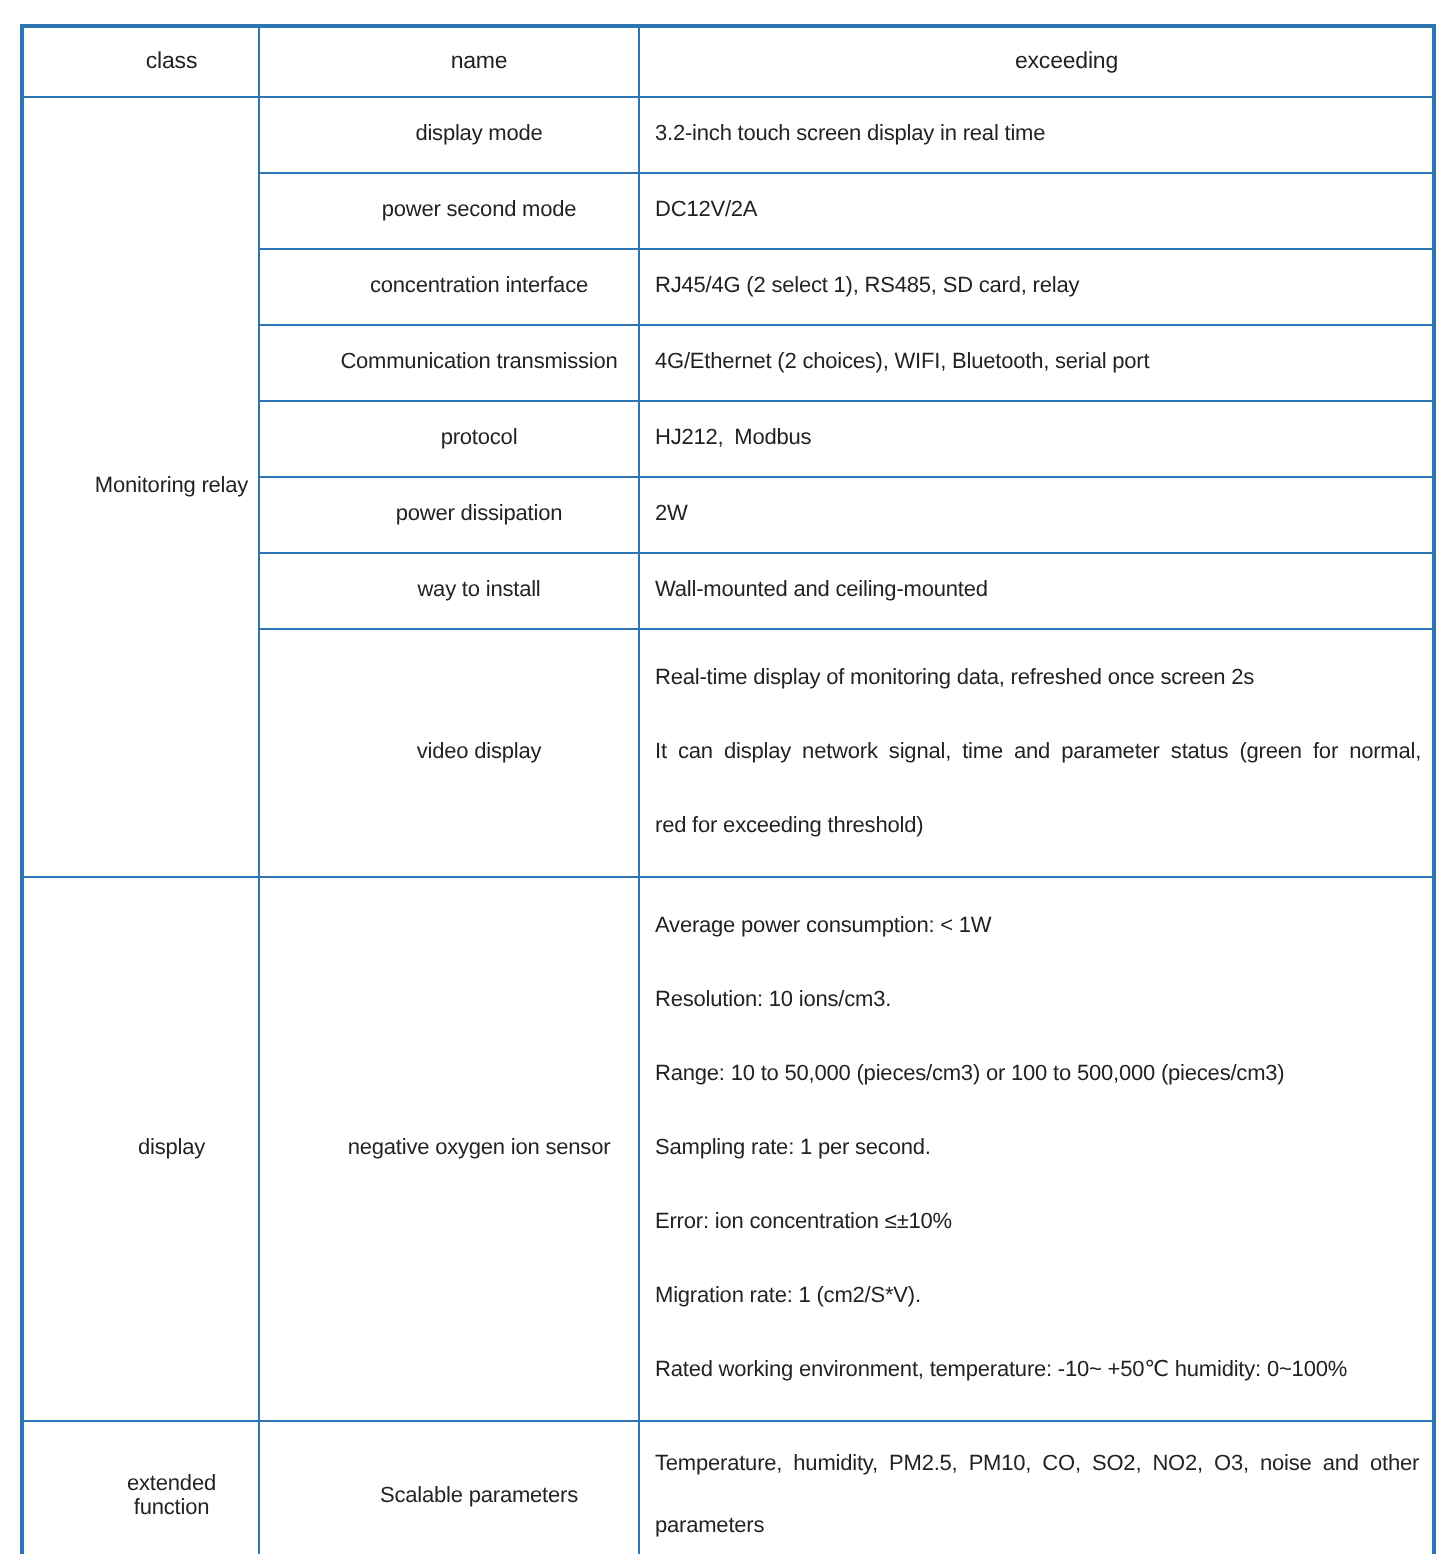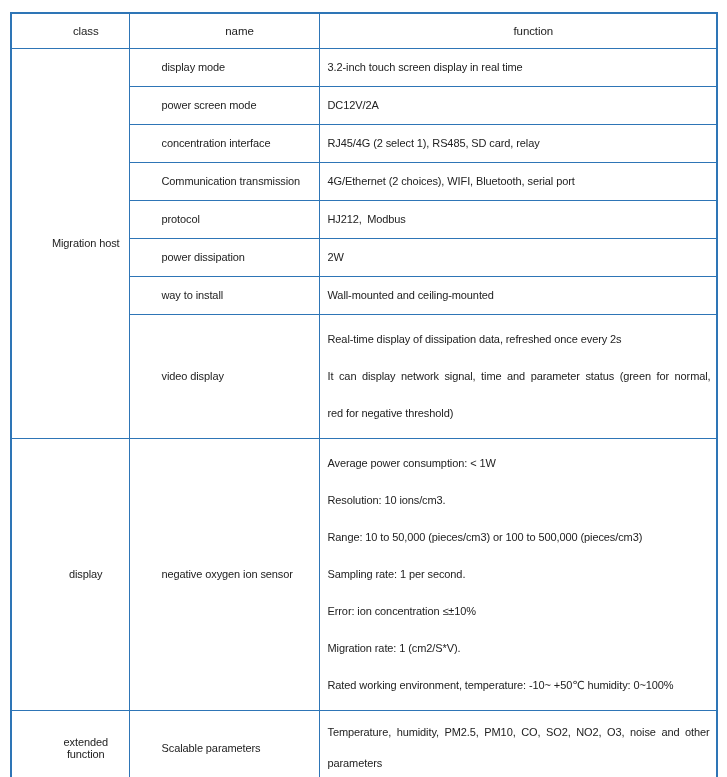--- a/index.html
+++ b/index.html
@@ -32,51 +32,51 @@
     vertical-align:middle;
     overflow:hidden;
     padding-left:32px;
   }
   .hdr{height:35px;text-align:center;font-size:11.5px;}
   .row{height:38px;}
   .row-video{height:113px;}
   .row-sensor{height:266px;}
   .row-ext{height:69px;}
   .class-cell{text-align:center;}
-  .name-cell{text-align:left;}
+  .name-cell{text-align:center;}
   .param-cell{text-align:left;padding:4px 8px;}
   .param-multi{padding:6px 8px;}
   .pline{white-space:nowrap;}
   .lg{line-height:37px;}
   .md{line-height:31px;}
   .stretch{word-spacing:2.6px;}
 </style>
 </head>
 <body>
 
 <table class="spec">
   <colgroup>
       <col class="c1">
       <col class="c2">
       <col class="c3">
     </colgroup>
   <tbody>
     <tr class="hdr">
       <td>class</td>
       <td>name</td>
-      <td>function</td>
+      <td>exceeding</td>
     </tr>
 
     <tr class="row">
-      <td class="class-cell" rowspan="8">Migration host</td>
+      <td class="class-cell" rowspan="8">Monitoring relay</td>
       <td class="name-cell">display mode</td>
       <td class="param-cell">3.2-inch touch screen display in real time</td>
     </tr>
     <tr class="row">
-      <td class="name-cell">power screen mode</td>
+      <td class="name-cell">power second mode</td>
       <td class="param-cell">DC12V/2A</td>
     </tr>
     <tr class="row">
       <td class="name-cell">concentration interface</td>
       <td class="param-cell">RJ45/4G (2 select 1), RS485, SD card, relay</td>
     </tr>
     <tr class="row">
       <td class="name-cell">Communication transmission</td>
       <td class="param-cell">4G/Ethernet (2 choices), WIFI, Bluetooth, serial port</td>
     </tr>
@@ -88,23 +88,23 @@
       <td class="name-cell">power dissipation</td>
       <td class="param-cell">2W</td>
     </tr>
     <tr class="row">
       <td class="name-cell">way to install</td>
       <td class="param-cell">Wall-mounted and ceiling-mounted</td>
     </tr>
     <tr class="row-video">
       <td class="name-cell">video display</td>
       <td class="param-cell param-multi">
-        <div class="pline lg">Real-time display of dissipation data, refreshed once every 2s</div>
+        <div class="pline lg">Real-time display of monitoring data, refreshed once screen 2s</div>
         <div class="pline lg stretch">It can display network signal, time and parameter status (green for normal,</div>
-        <div class="pline lg">red for negative threshold)</div>
+        <div class="pline lg">red for exceeding threshold)</div>
       </td>
     </tr>
 
     <tr class="row-sensor">
       <td class="class-cell">display</td>
       <td class="name-cell">negative oxygen ion sensor</td>
       <td class="param-cell param-multi">
         <div class="pline lg">Average power consumption: &lt; 1W</div>
         <div class="pline lg">Resolution: 10 ions/cm3.</div>
         <div class="pline lg">Range: 10 to 50,000 (pieces/cm3) or 100 to 500,000 (pieces/cm3)</div>

